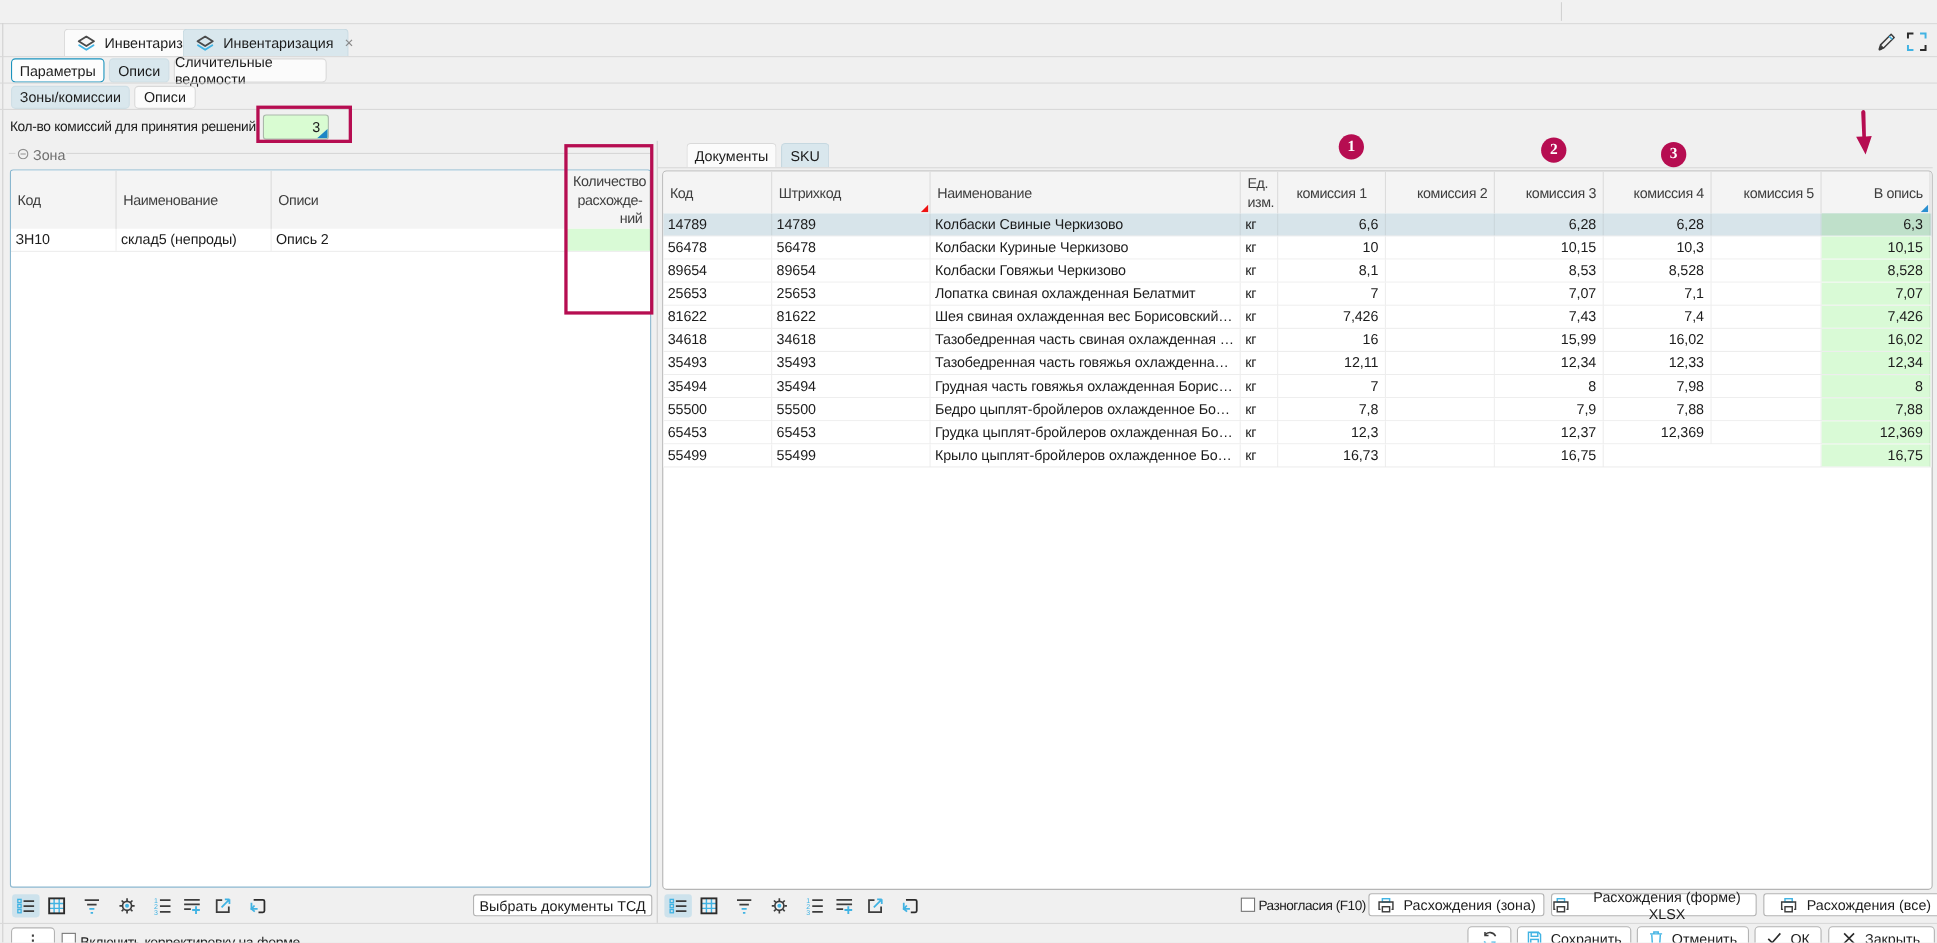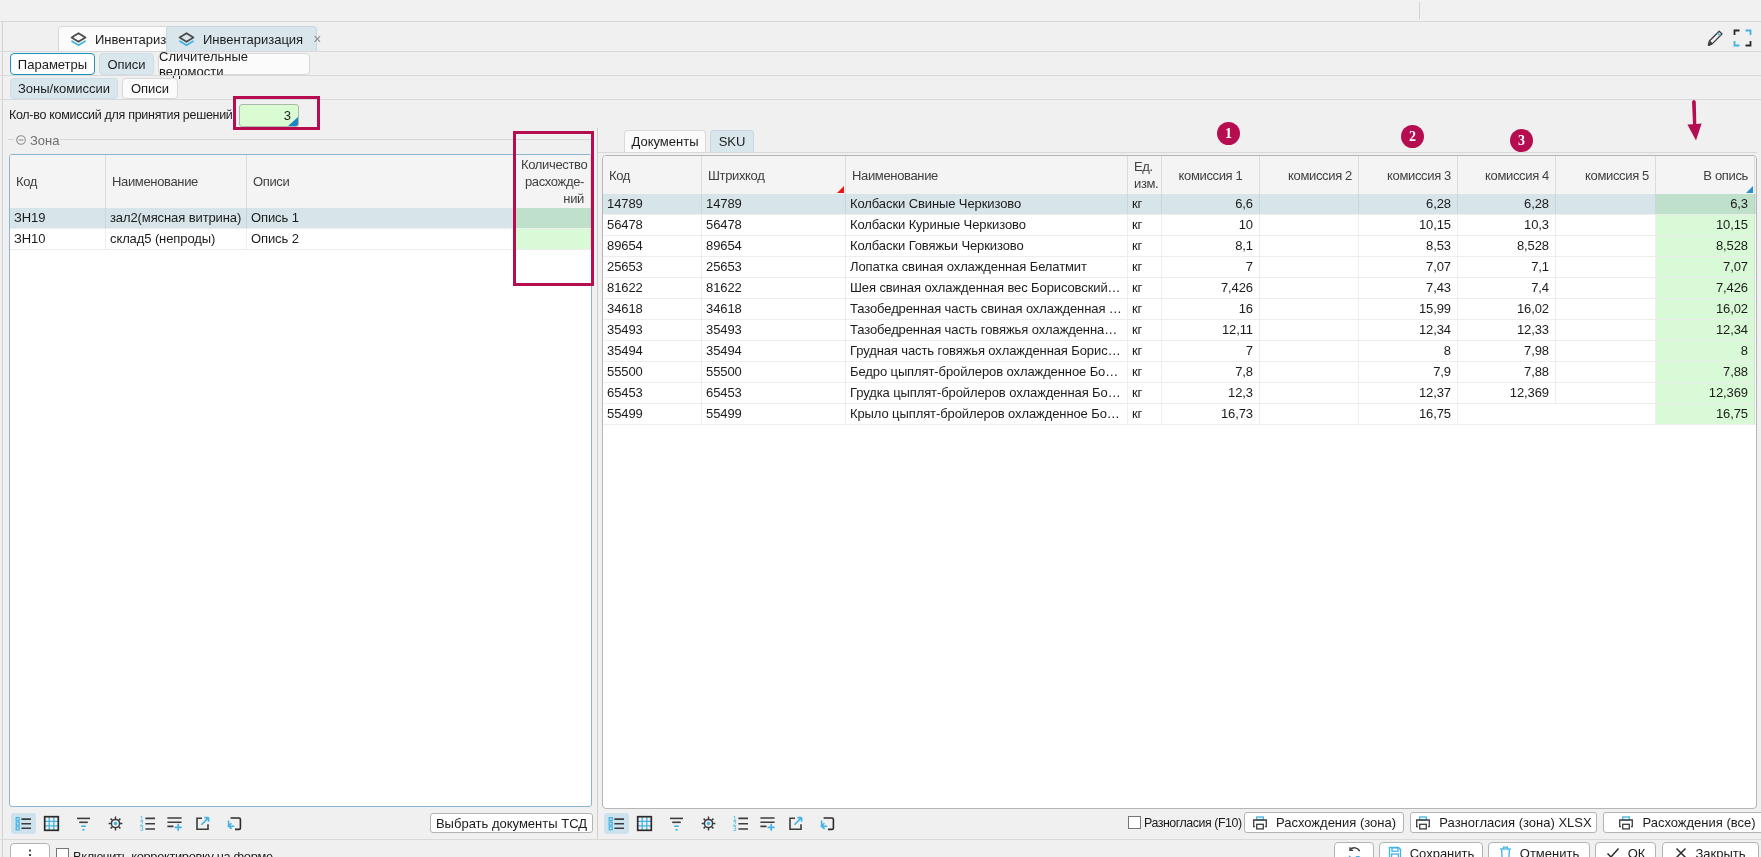--- a/index.html
+++ b/index.html
@@ -156,21 +156,21 @@
       <path d="M12.5 16.5 L17.5 16.5 L17.5 12" fill="none" stroke="#2b2b2b" stroke-width="1.8"></path>
     </svg>
   </div>
 
   <div class="ptab selected" style="left:10px;top:53px;width:85px;height:22px;">
     <span>Параметры</span>
   </div>
   <div class="ptab hot" style="left:99px;top:53px;width:55px;height:22px;">
     <span>Описи</span>
   </div>
-  <div class="ptab normal" style="left:158px;top:53px;width:152px;height:22px;">
+  <div class="ptab normal" style="left:158px;top:53px;width:139px;height:22px;">
     <span>Сличительные ведомости</span>
   </div>
   <div class="hline" style="left:0;top:75px;width:1761px;"></div>
 
   <div class="ptab hot" style="left:10px;top:78px;width:108px;height:21px;">
     <span>Зоны/комиссии</span>
   </div>
   <div class="ptab normal" style="left:122px;top:78px;width:56px;height:21px;">
     <span>Описи</span>
   </div>
@@ -213,26 +213,20 @@
         </div>
         <div class="g-hcell r" style="width: 76px;">
           <div class="g-htext">
             <div>Количество</div>
             <div>расхожде-</div>
             <div>ний</div>
           </div>
         </div>
       </div>
     <div class="g-body">
-        <div class="g-row sel">
-          <div class="g-cell" style="width: 96px;">ЗН19</div>
-          <div class="g-cell" style="width: 141px;">зал2(мясная витрина)</div>
-          <div class="g-cell" style="width: 268px;">Опись 1</div>
-          <div class="g-cell r val" style="width: 76px;"></div>
-        </div>
         <div class="g-row">
           <div class="g-cell" style="width: 96px;">ЗН10</div>
           <div class="g-cell" style="width: 141px;">склад5 (непроды)</div>
           <div class="g-cell" style="width: 268px;">Опись 2</div>
           <div class="g-cell r val" style="width: 76px;"></div>
         </div>
       </div>
   </div>
 
   <div class="vline" style="left:597px;top:128px;height:711px;background:#cfcfcf;"></div>
@@ -579,21 +573,21 @@
     <span>Расхождения (зона)</span>
   </div>
   <div class="btn" style="left:1410px;top:812px;width:187px;height:21px;">
     <span class="bicon">
       <svg width="16" height="14" viewBox="0 0 16 14">
         <rect x="4.7" y="1" width="6.6" height="3" fill="none" stroke="#41b3e3" stroke-width="1.3"></rect>
         <path d="M3 10.7 L1.7 10.7 L1.7 4 L14.3 4 L14.3 10.7 L13 10.7" fill="none" stroke="#3c3c3c" stroke-width="1.3"></path>
         <rect x="4.7" y="8.3" width="6.6" height="4.6" fill="#fff" stroke="#3c3c3c" stroke-width="1.3"></rect>
       </svg>
     </span>
-    <span>Разногласия (зона) XLSX</span>
+    <span>Расхождения (форме) XLSX</span>
   </div>
   <div class="btn" style="left:1603px;top:812px;width:168px;height:21px;">
     <span class="bicon">
       <svg width="16" height="14" viewBox="0 0 16 14">
         <rect x="4.7" y="1" width="6.6" height="3" fill="none" stroke="#41b3e3" stroke-width="1.3"></rect>
         <path d="M3 10.7 L1.7 10.7 L1.7 4 L14.3 4 L14.3 10.7 L13 10.7" fill="none" stroke="#3c3c3c" stroke-width="1.3"></path>
         <rect x="4.7" y="8.3" width="6.6" height="4.6" fill="#fff" stroke="#3c3c3c" stroke-width="1.3"></rect>
       </svg>
     </span>
     <span>Расхождения (все)</span>

